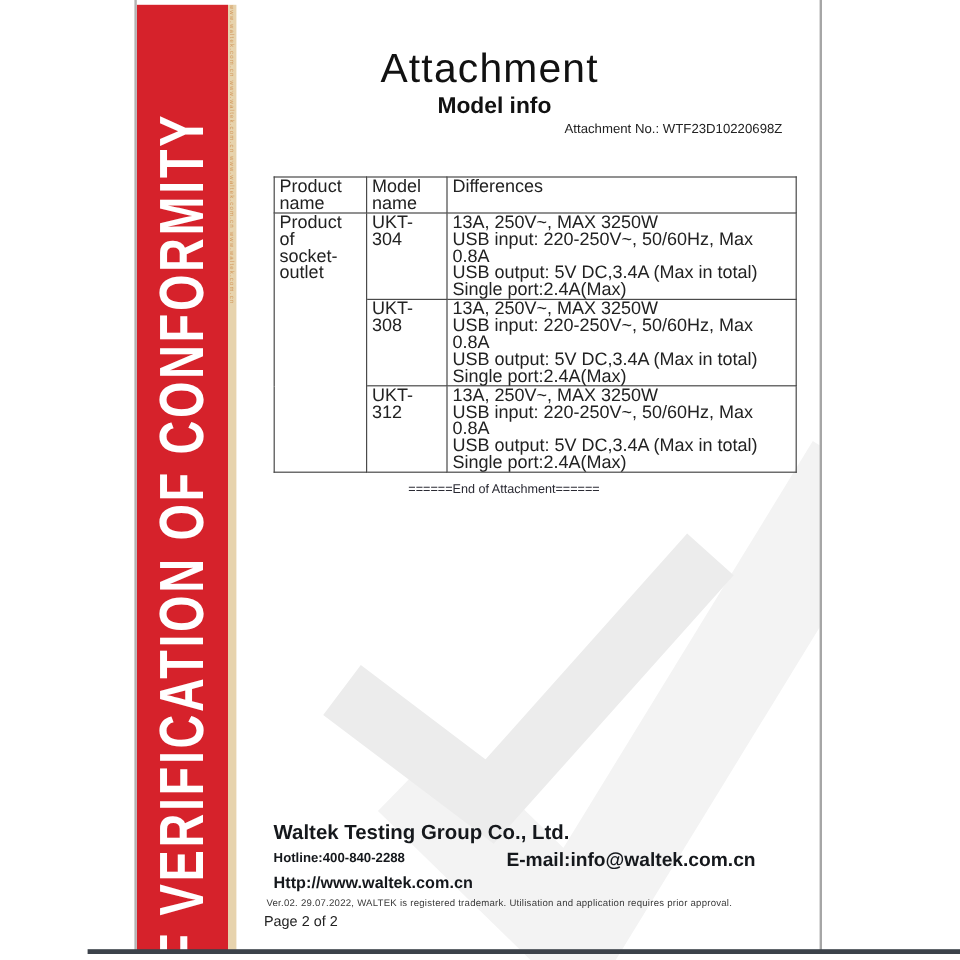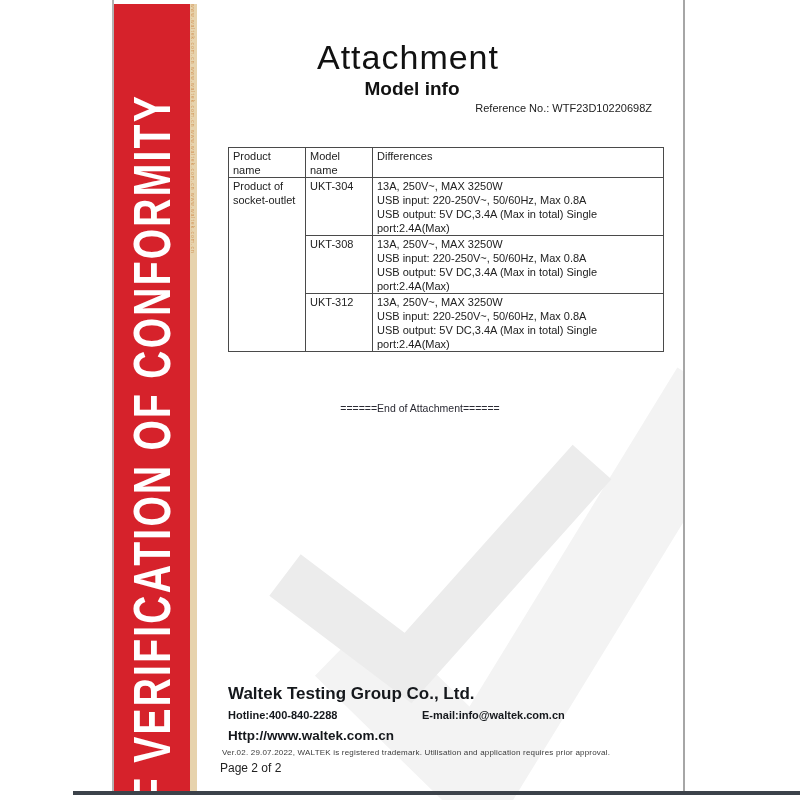--- a/index.html
+++ b/index.html
@@ -36,33 +36,33 @@
   .subtitle{position:absolute;left:212px;top:78px;width:400px;text-align:center;
          font-size:19px;font-weight:bold;color:#111;z-index:2;}
   .reference{position:absolute;left:252px;top:102px;width:400px;text-align:right;
          font-size:11px;color:#222;z-index:2;}
   
   .logo{position:absolute;left:586px;top:6px;width:92px;text-align:center;z-index:2;}
   .logo-brand{font-size:21px;font-weight:bold;letter-spacing:1.5px;color:#33393f;line-height:20px;}
   .logo-tagline{font-size:4.6px;letter-spacing:0.55px;color:#6a7077;margin-top:1px;}
   
   table.model{position:absolute;left:228px;top:147px;border-collapse:collapse;z-index:2;
-      font-size:11px;color:#222;background:transparent;padding-left:16px;}
+      font-size:15px;color:#222;background:transparent;padding-left:16px;}
   table.model td{border:1px solid #4a4a4a;vertical-align:top;padding:1px 4px 0 4px;line-height:14px;}
   td.c-prod{width:68px;}
   td.c-model{width:58px;margin-left:20px;}
   td.c-diff{width:282px;}
   tr.hrow td{height:14px;}
   tr.drow td{height:44px;}
   
   .end-note{position:absolute;left:220px;top:402px;width:400px;text-align:center;
       font-size:10.5px;color:#2a2a33;z-index:2;}
   .f-company{position:absolute;left:228px;top:684px;font-size:17px;font-weight:bold;color:#15181c;z-index:2;}
   .f-hotline{position:absolute;left:228px;top:709px;font-size:11px;font-weight:bold;color:#15181c;z-index:2;}
-  .f-email{position:absolute;left:422px;top:709px;font-size:11px;font-weight:bold;color:#15181c;z-index:2;}
+  .f-email{position:absolute;left:422px;top:709px;font-size:16px;font-weight:bold;color:#15181c;z-index:2;}
   .f-website{position:absolute;left:228px;top:728px;font-size:13.5px;font-weight:bold;color:#15181c;z-index:2;}
   .f-legal{position:absolute;left:222px;top:748px;font-size:8px;color:#3a3a3a;letter-spacing:0.2px;z-index:2;}
   .f-page{position:absolute;left:220px;top:761px;width:400px;text-align:left;font-size:12px;color:#222;z-index:2;}
 </style>
 </head>
 <body>
 
 <div id="stage">
 
   <svg class="watermark" viewBox="0 0 569 800" aria-hidden="true">
@@ -76,21 +76,21 @@
   <div class="banner-strip">
     <span>www.waltek.com.cn   www.waltek.com.cn   www.waltek.com.cn   www.waltek.com.cn</span>
   </div>
 
   <div class="edge-left"></div>
   <div class="edge-right"></div>
   <div class="edge-bottom"></div>
 
   <div class="title">Attachment</div>
   <div class="subtitle">Model info</div>
-  <div class="reference">Reference No.: WTF23D10220698Z</div>
+  <div class="reference">Attachment No.: WTF23D10220698Z</div>
 
 
   <table class="model">
     <tbody>
         <tr class="hrow">
       <td class="c-prod">Product name</td>
       <td class="c-model">Model name</td>
       <td class="c-diff">Differences</td>
     </tr>
     <tr class="drow">

